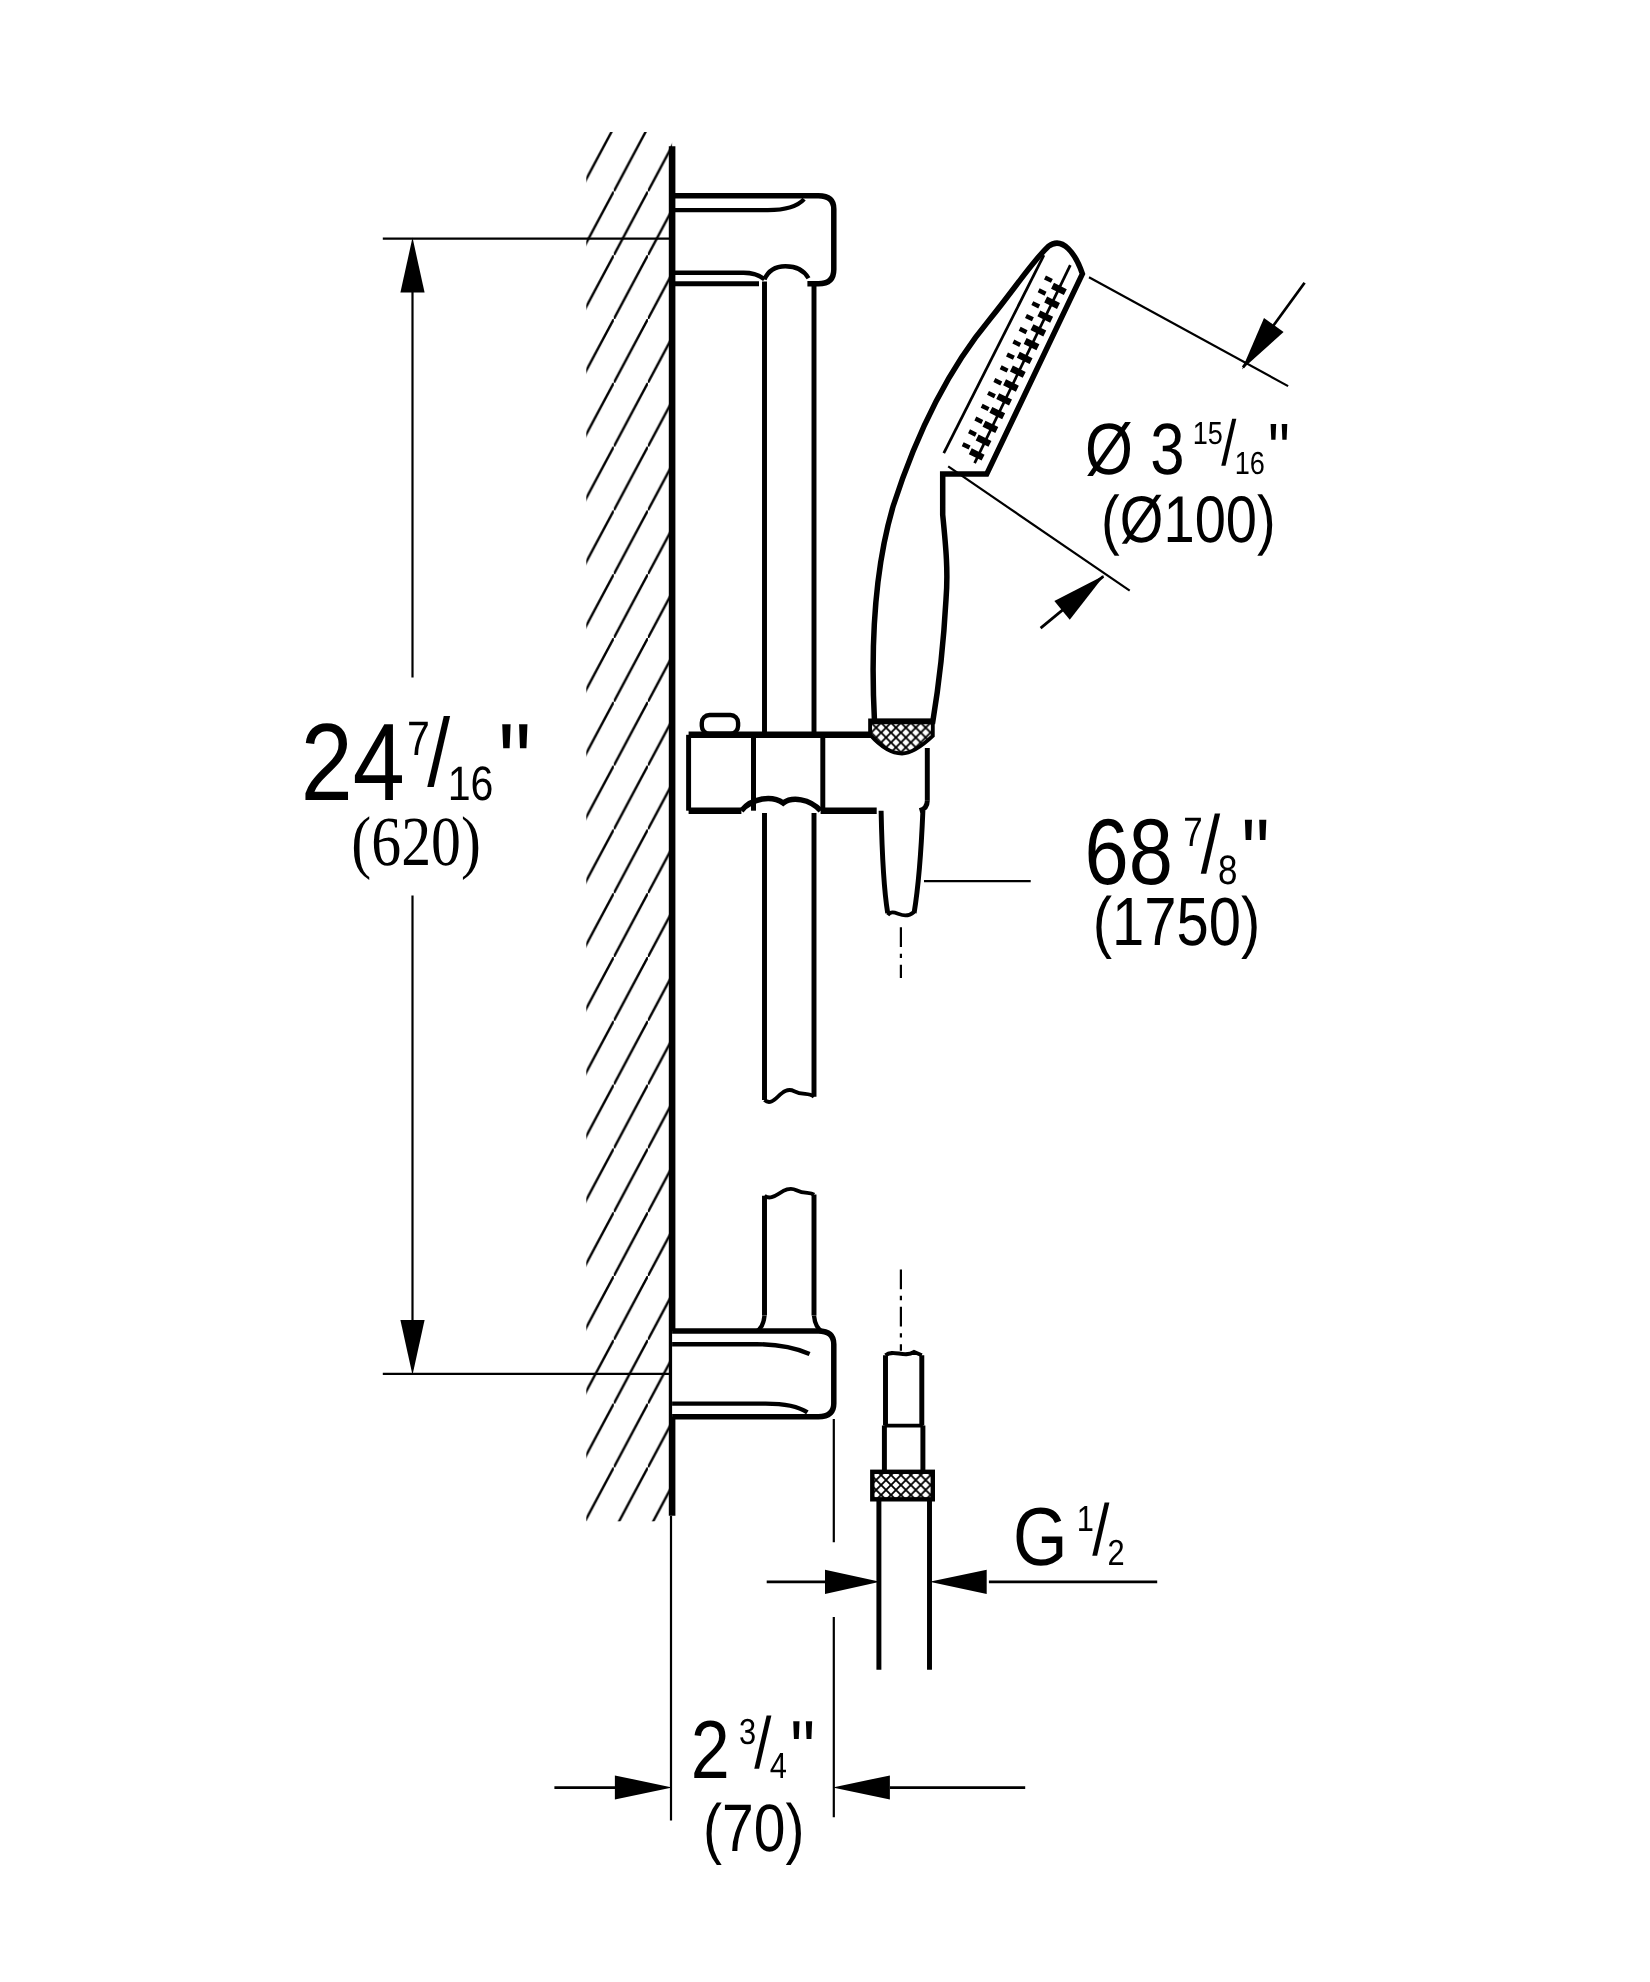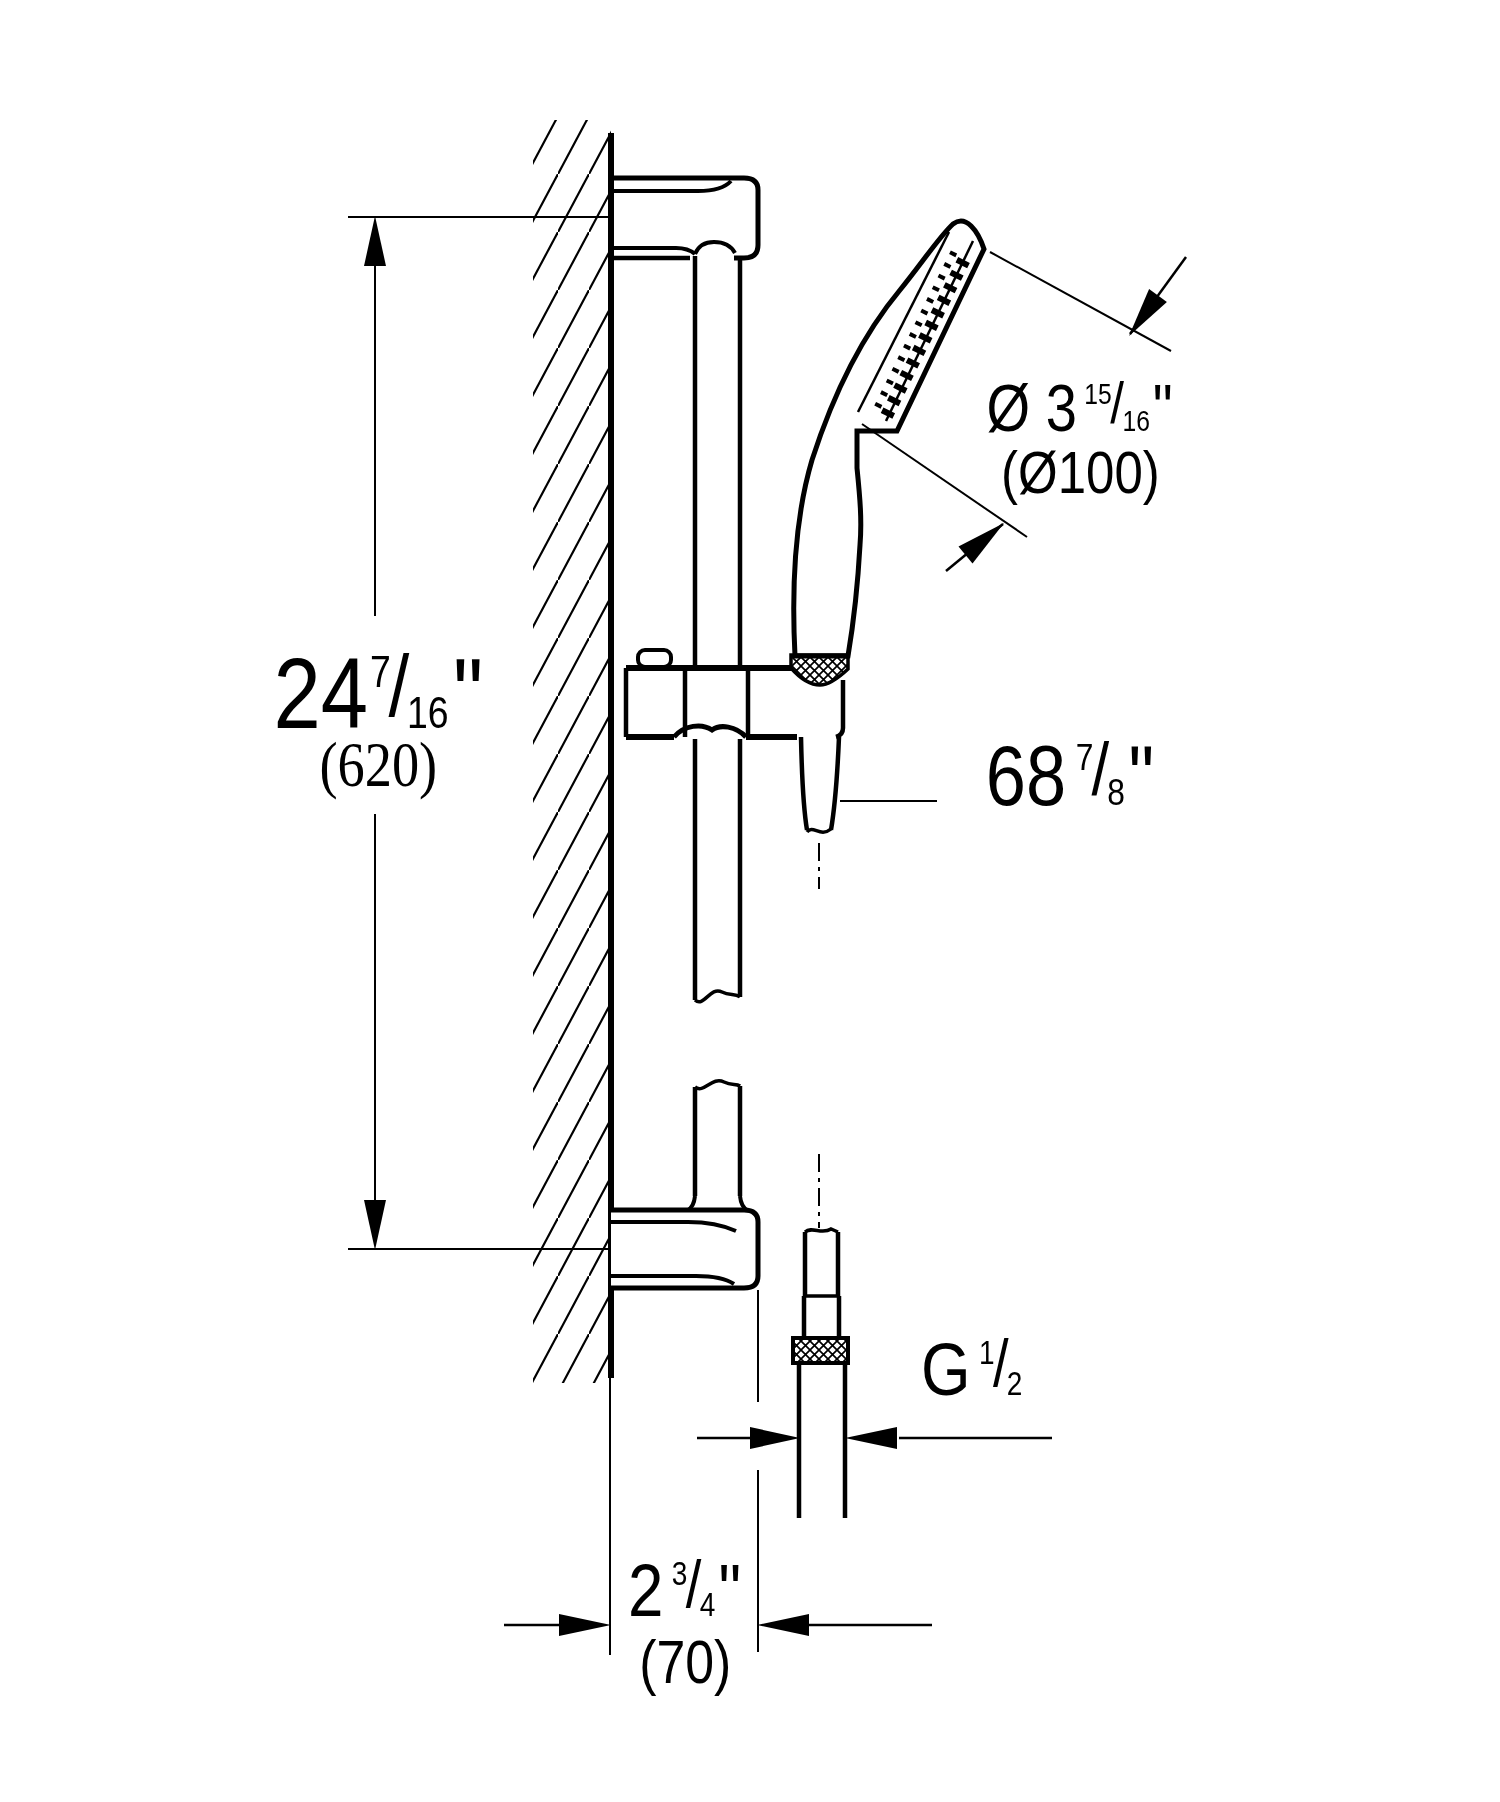--- a/index.html
+++ b/index.html
@@ -15,21 +15,21 @@
   .slash{font-size:.88em;position:relative;top:-.14em;margin:0 -0.03em;}
   .sub{font-size:.44em;}
   .unit{margin-left:.05em;}
   .metric{display:block;}
   #dim-rail{left:253px;top:643px;width:250px;font-size:100px;}
   #dim-rail .metric{font-size:64px;margin-top:-10px;font-family:Liberation Serif, serif;}
   #dim-head{left:930px;top:375px;width:300px;font-size:66px;}
   #dim-head .metric{font-size:60px;margin-top:2px;}
   #dim-hose{left:925px;top:733px;width:290px;font-size:85px;}
   #dim-hose .metric{font-size:62px;margin-top:-10px;}
-  #dim-thread{left:872px;top:1332px;width:200px;font-size:75px;}
+  #dim-thread{left:872px;top:1360px;width:200px;font-size:75px;}
   #dim-offset{left:610px;top:1553px;width:150px;font-size:75px;}
   #dim-offset .metric{font-size:61px;margin-top:4px;}
 </style>
 </head>
 <body>
 
 <div id="stage">
 <svg width="1500" height="1802" viewBox="0 0 1500 1802">
   <defs>
     <pattern id="wallHatch" width="31" height="58" patternUnits="userSpaceOnUse">
@@ -152,20 +152,21 @@
   <span class="metric"><span class="sq">(620)</span></span>
 </div>
 
 <div class="dim-label" id="dim-head">
   <span class="sq"><span class="main">Ø 3</span><span class="sup">15</span><span class="slash">/</span><span class="sub">16</span><span class="main unit">"</span></span>
   <span class="metric"><span class="sq">(Ø100)</span></span>
 </div>
 
 <div class="dim-label" id="dim-hose">
   <span class="sq"><span class="main">68</span><span class="sup">7</span><span class="slash">/</span><span class="sub">8</span><span class="main unit">"</span></span>
+  <span class="metric"><span class="sq">(1750)</span></span>
 </div>
 
 <div class="dim-label" id="dim-thread">
   <span class="sq"><span class="main">G</span><span class="sup">1</span><span class="slash">/</span><span class="sub">2</span></span>
 </div>
 
 <div class="dim-label" id="dim-offset">
   <span class="sq"><span class="main">2</span><span class="sup">3</span><span class="slash">/</span><span class="sub">4</span><span class="main unit">"</span></span>
   <span class="metric"><span class="sq">(70)</span></span>
 </div>

